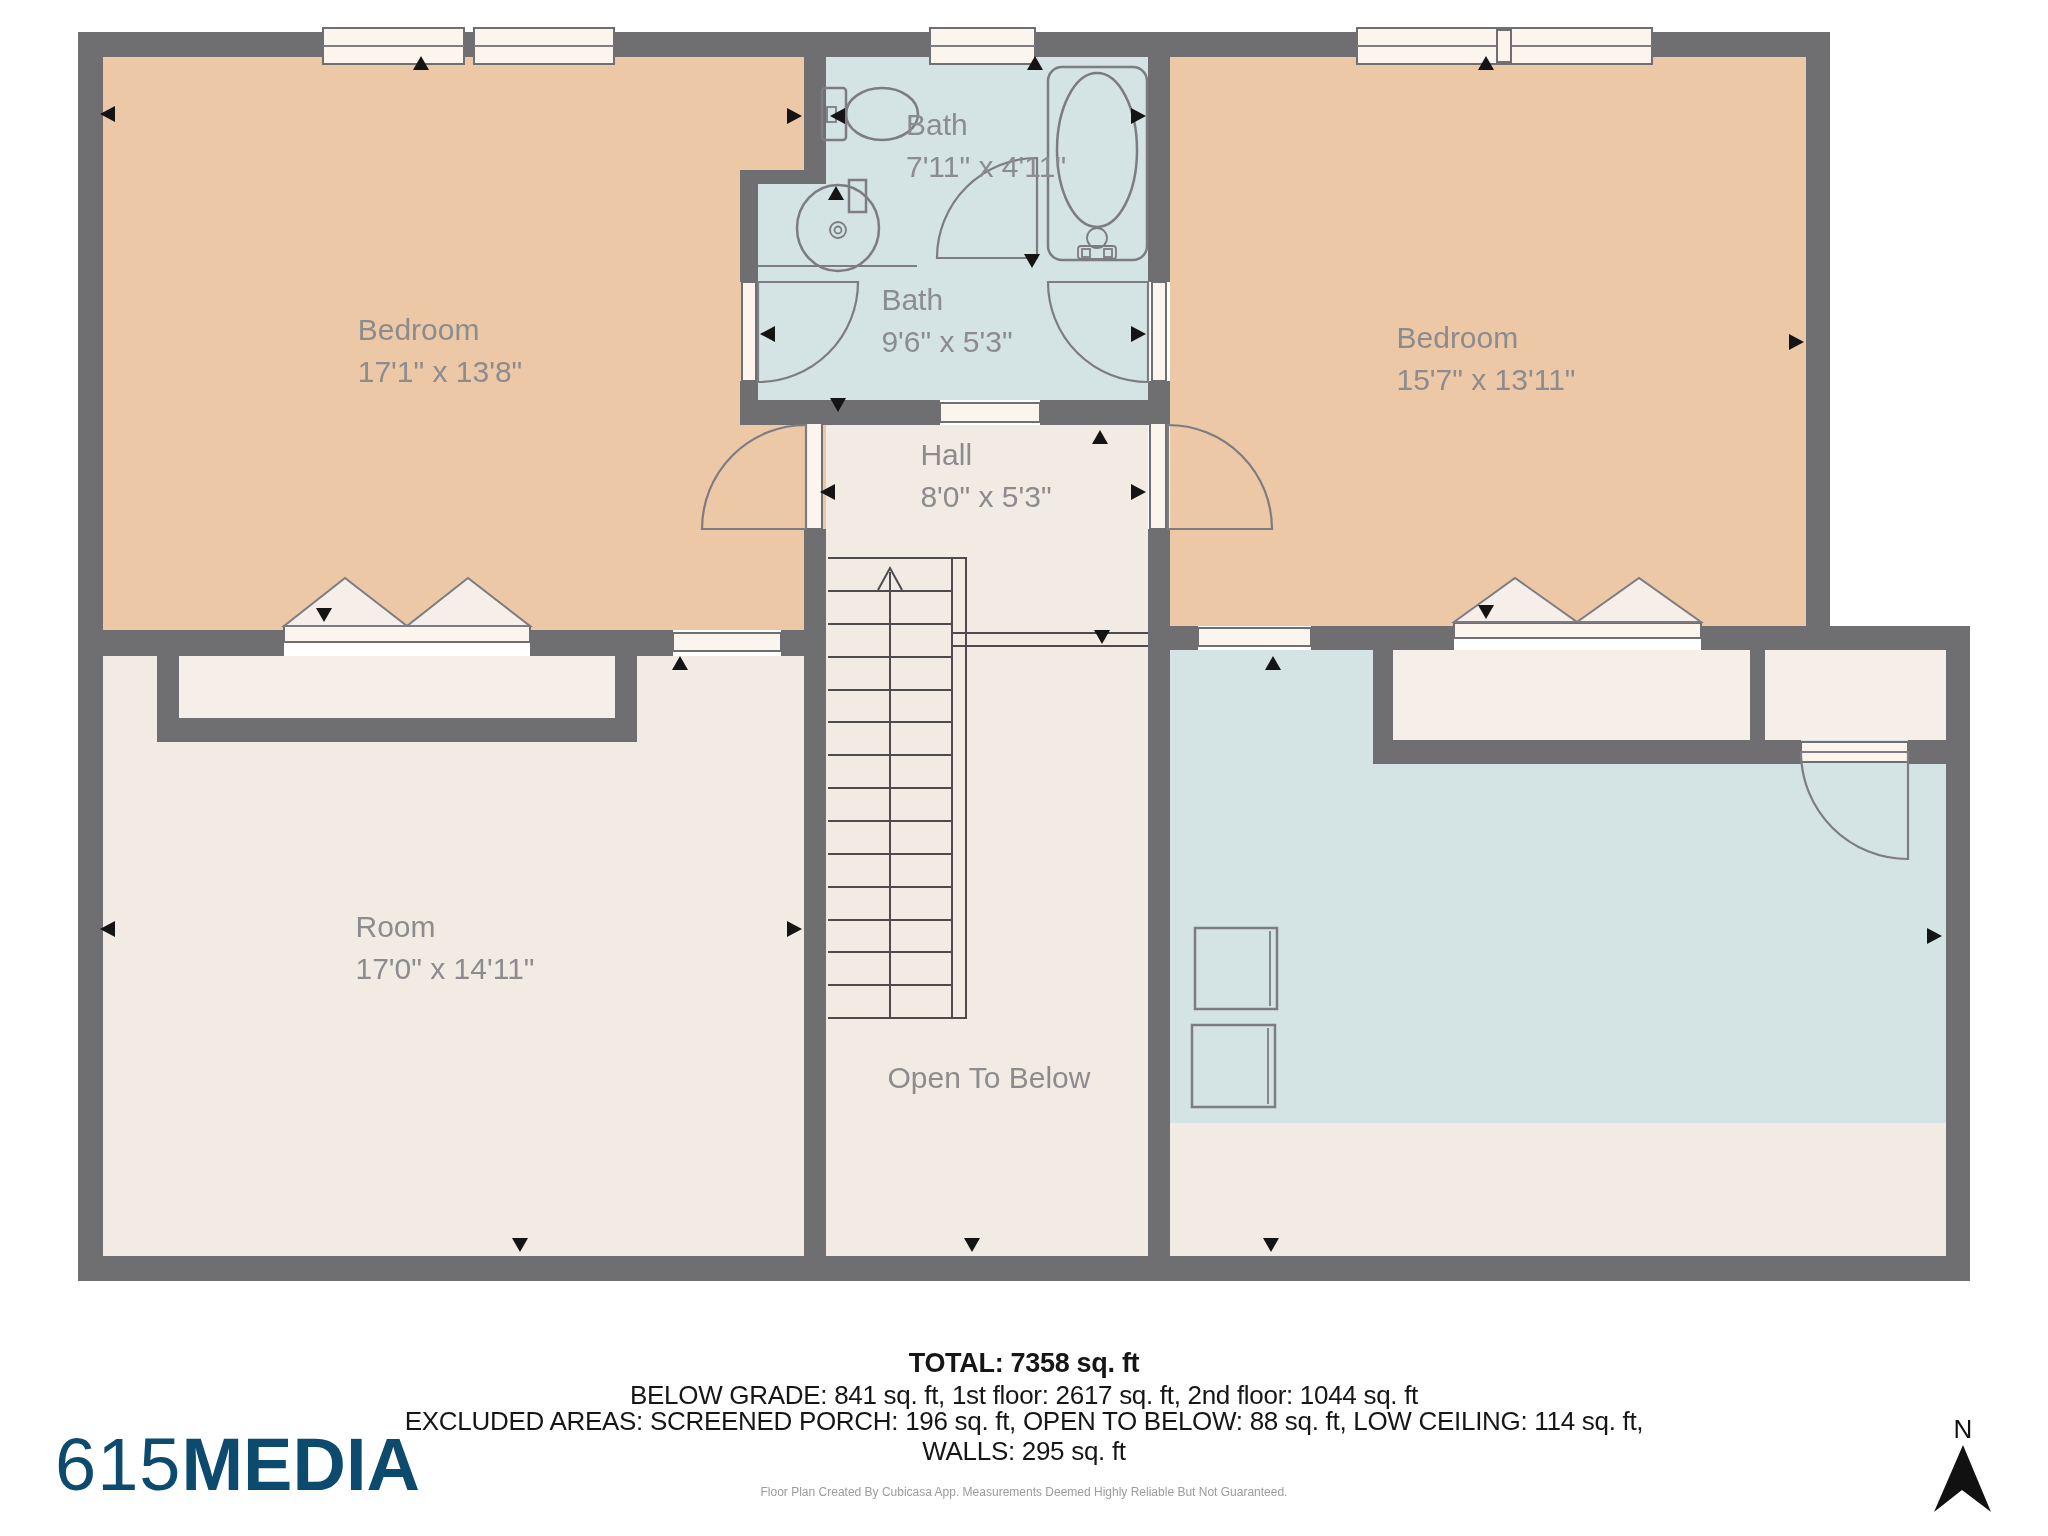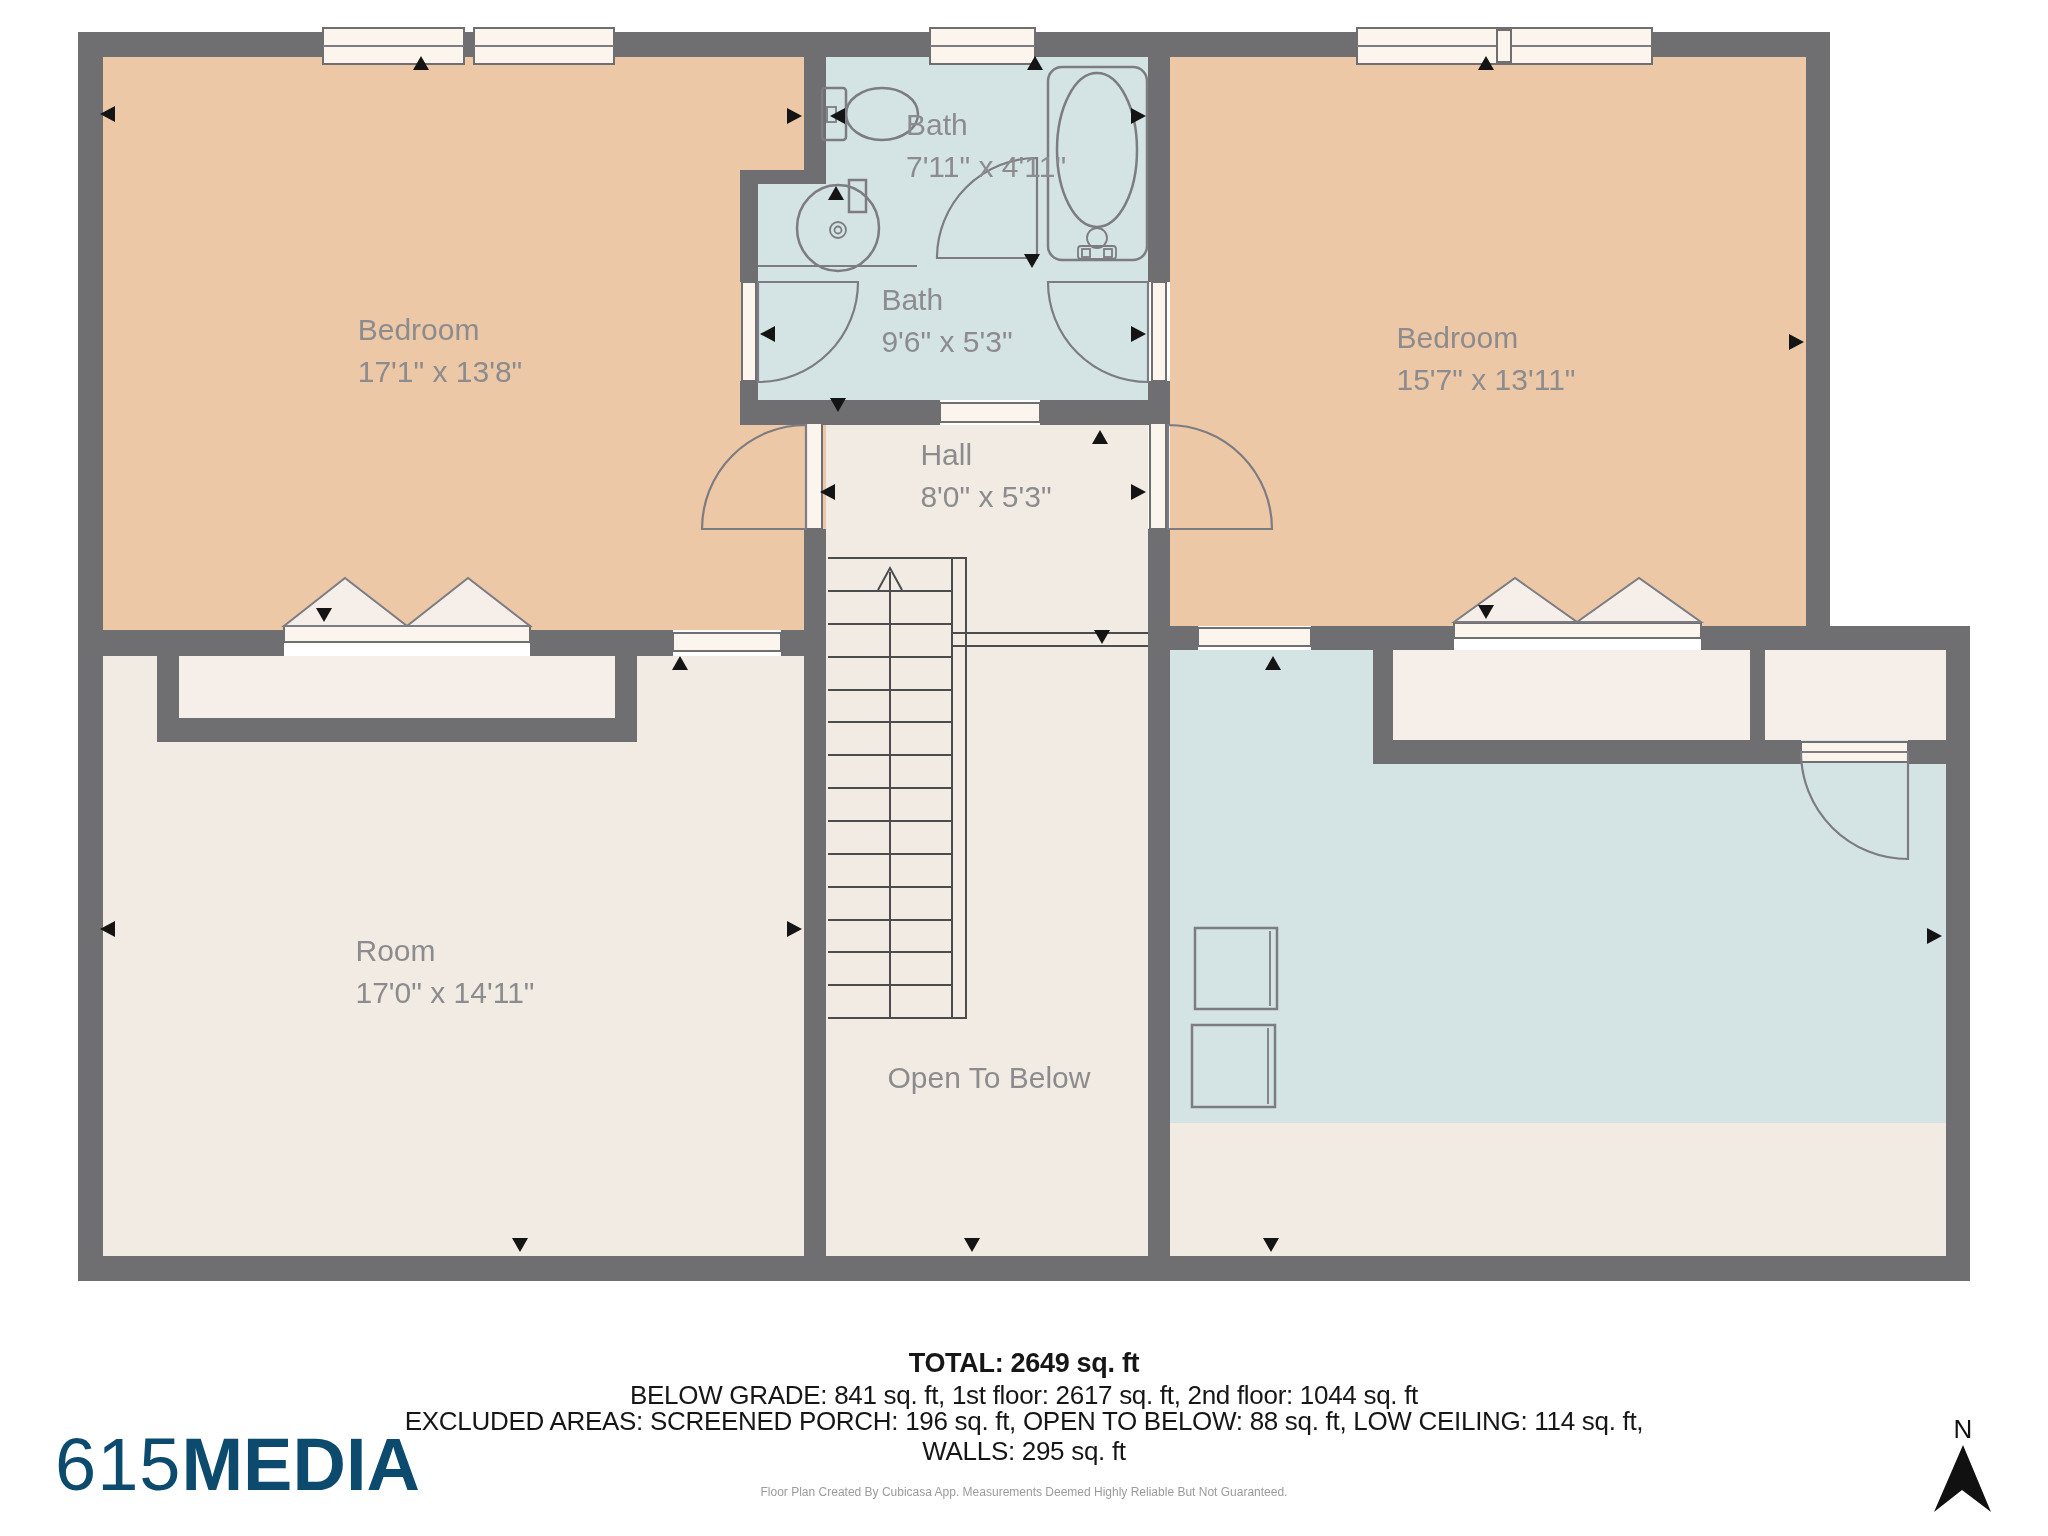--- a/index.html
+++ b/index.html
@@ -232,29 +232,29 @@
     <div>9'6" x 5'3"</div>
   </div>
   <div class="rlabel" style="left:1486px;top:359px;">
     <div>Bedroom</div>
     <div>15'7" x 13'11"</div>
   </div>
   <div class="rlabel" style="left:986px;top:476px;">
     <div>Hall</div>
     <div>8'0" x 5'3"</div>
   </div>
-  <div class="rlabel" style="left:445px;top:948px;margin-top:24px;">
+  <div class="rlabel" style="left:445px;top:948px;">
     <div>Room</div>
     <div>17'0" x 14'11"</div>
   </div>
   <div class="rlabel" style="left:989px;top:1078px;">
     <div>Open To Below</div>
   </div>
 
-  <div class="summary bold" style="top:1348px;">TOTAL: 2649 sq. ft</div>
+  <div class="summary bold" style="top:1348px;">TOTAL: 7358 sq. ft</div>
   <div class="summary" style="top:1380px;">BELOW GRADE: 841 sq. ft, 1st floor: 2617 sq. ft, 2nd floor: 1044 sq. ft</div>
   <div class="summary" style="top:1406px;">EXCLUDED AREAS: SCREENED PORCH: 196 sq. ft, OPEN TO BELOW: 88 sq. ft, LOW CEILING: 114 sq. ft,</div>
   <div class="summary" style="top:1436px;">WALLS: 295 sq. ft</div>
   <div class="footer" style="top:1485px;">Floor Plan Created By Cubicasa App. Measurements Deemed Highly Reliable But Not Guaranteed.</div>
 
   <div class="logo">
     <span class="thin">615</span><span class="heavy">MEDIA</span>
   </div>
 
   <div class="north-n">N</div>

